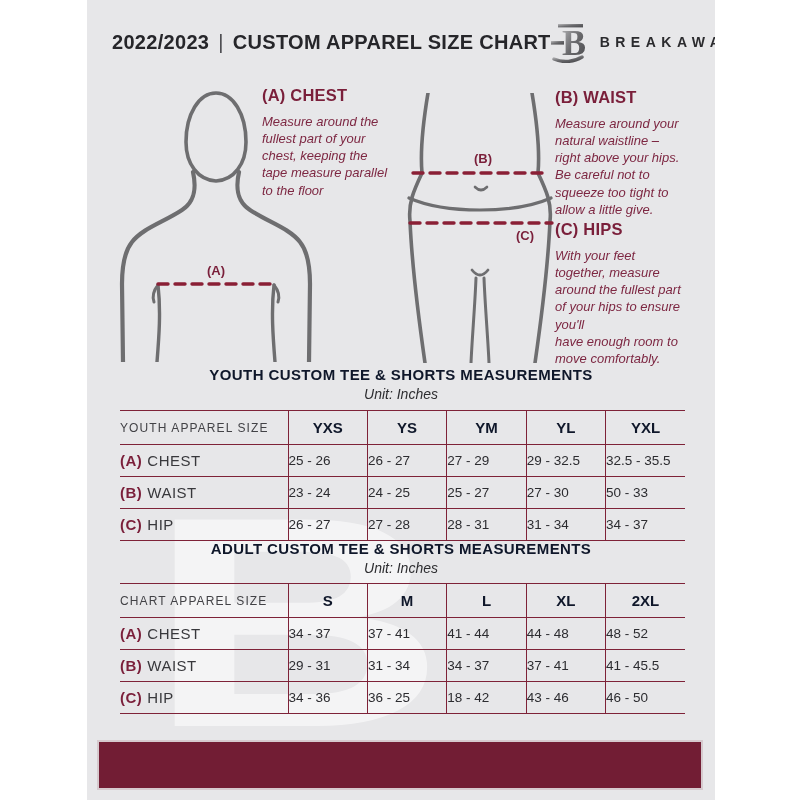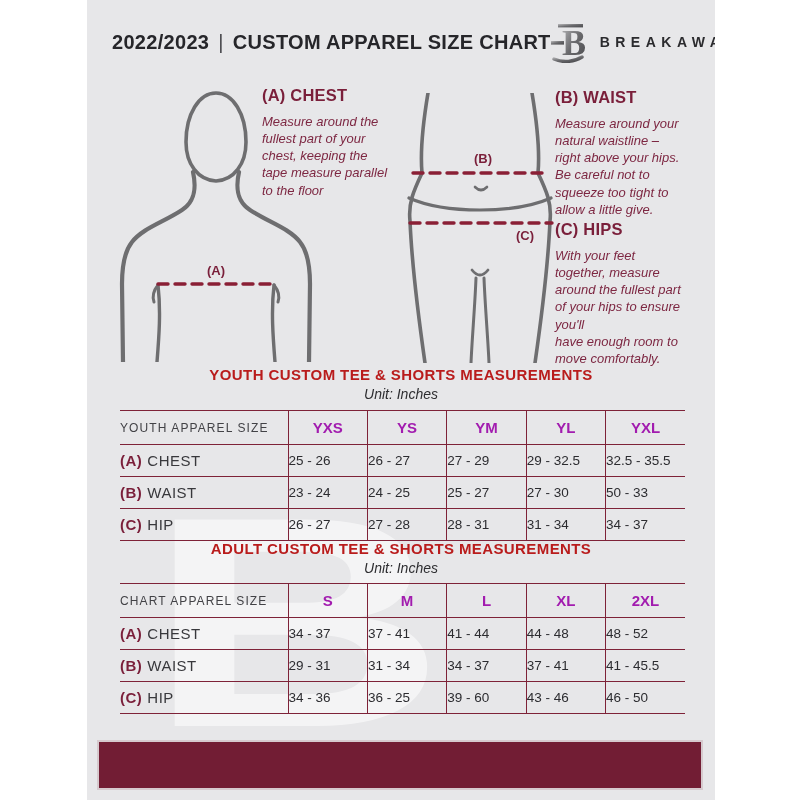--- a/index.html
+++ b/index.html
@@ -31,35 +31,35 @@
   
   .guide{position:absolute;z-index:2;}
   .guide h3{margin:0 0 8px 0;font-size:16.5px;font-weight:800;color:#7a1f3a;letter-spacing:.2px;}
   .guide p{margin:0;font-size:13px;font-style:italic;color:#7d2742;line-height:1.32;white-space:pre-line;}
   .g-chest{left:175px;top:86px;width:150px;}
   .g-waist{left:468px;top:88px;width:152px;}
   .g-hips{left:468px;top:220px;width:158px;}
 
   
   .sec{position:absolute;left:0;width:628px;text-align:center;z-index:2;}
-  .sec-title{font-size:15px;font-weight:800;color:#b91c1c;letter-spacing:.4px;}
+  .sec-title{font-size:15px;font-weight:800;color:#0f172a;letter-spacing:.4px;}
   .sec-unit{font-size:14px;font-style:italic;color:#2e2e31;margin-top:3px;}
   .sec-youth{top:366px;} .sec-adult{top:540px;}
 
   
   table.size{position:absolute;left:33px;width:565px;border-collapse:collapse;table-layout:fixed;
              z-index:2;border-bottom:1.5px solid #7e2238;}
   .t-youth{top:410px;} .t-adult{top:583px;}
   table.size th,table.size td{border-top:1.5px solid #7e2238;border-left:1.5px solid #7e2238;
              padding:0;height:31px;background:transparent;}
   table.size th{height:33px;}
   table.size th:first-child,table.size td:first-child{border-left:none;}
   th.head-label{font-weight:400;font-size:12px;letter-spacing:1.1px;color:#424246;
                 text-align:left;padding-left:16px;}
-  th.size-col{font-size:15px;font-weight:700;color:#a21caf;text-align:center;}
+  th.size-col{font-size:15px;font-weight:700;color:#0f172a;text-align:center;}
   td.row-label{text-align:left;padding-left:16px;font-size:15px;color:#38383c;letter-spacing:.5px;}
   td.row-label .prefix{color:#7a1f3a;font-weight:700;margin-right:5px;}
   td.val{text-align:left;font-size:13.5px;color:#2c2c30;}
 
   
   .footer-bar{position:absolute;left:10px;top:740px;width:606px;height:50px;background:#721d34;
               border:2px solid #d6cace;box-sizing:border-box;z-index:3;}
 </style>
 </head>
 <body>
@@ -233,21 +233,21 @@
             <td class="val">29 - 31</td>
             <td class="val">31 - 34</td>
             <td class="val">34 - 37</td>
             <td class="val">37 - 41</td>
             <td class="val">41 - 45.5</td>
           </tr>
           <tr>
             <td class="row-label"><span class="prefix">(C)</span><span>HIP</span></td>
             <td class="val">34 - 36</td>
             <td class="val">36 - 25</td>
-            <td class="val">39 - 60</td>
+            <td class="val">18 - 42</td>
             <td class="val">43 - 46</td>
             <td class="val">46 - 50</td>
           </tr>
         </tbody>
       </table>
 
     <div class="footer-bar"></div>
   </div>
 </div>
 

